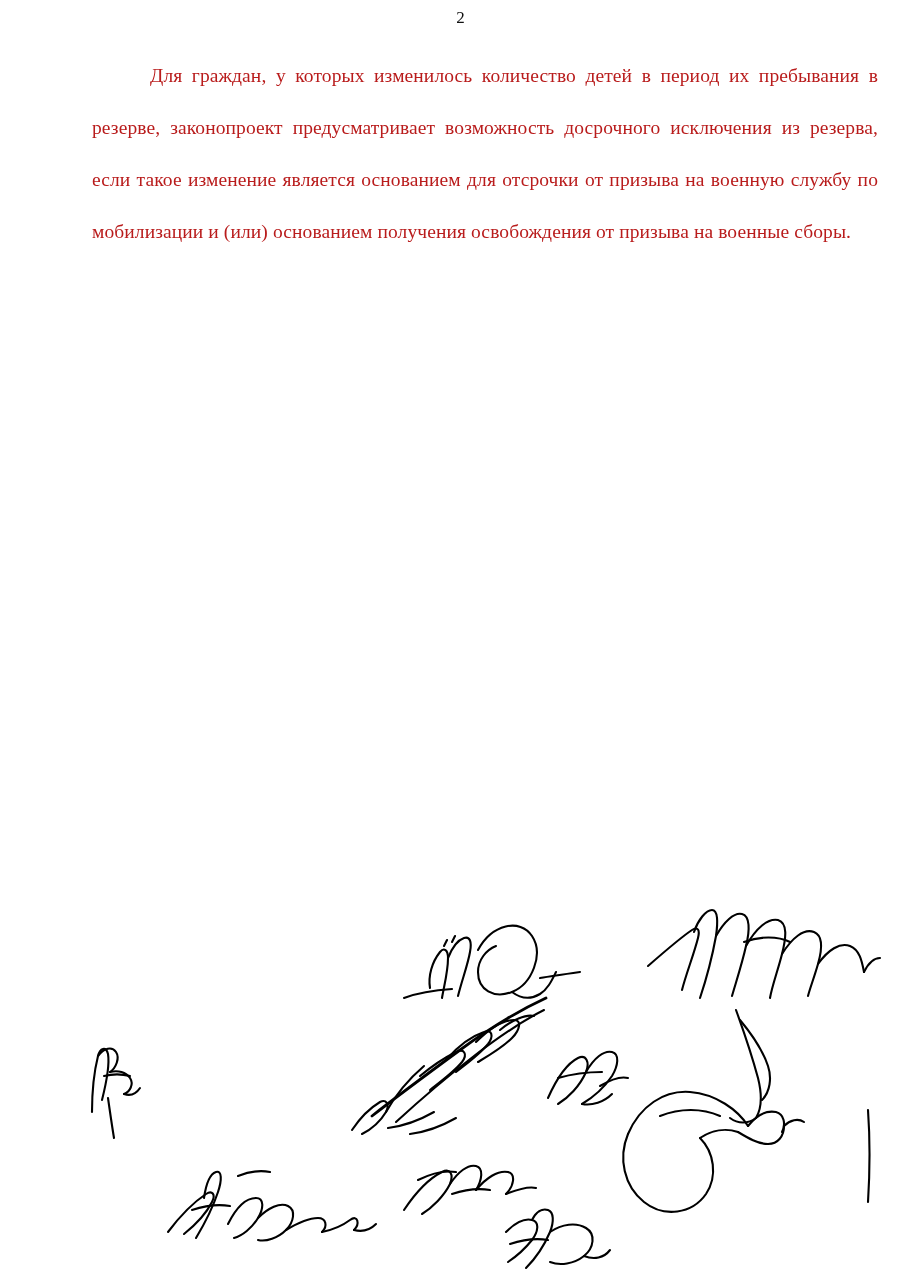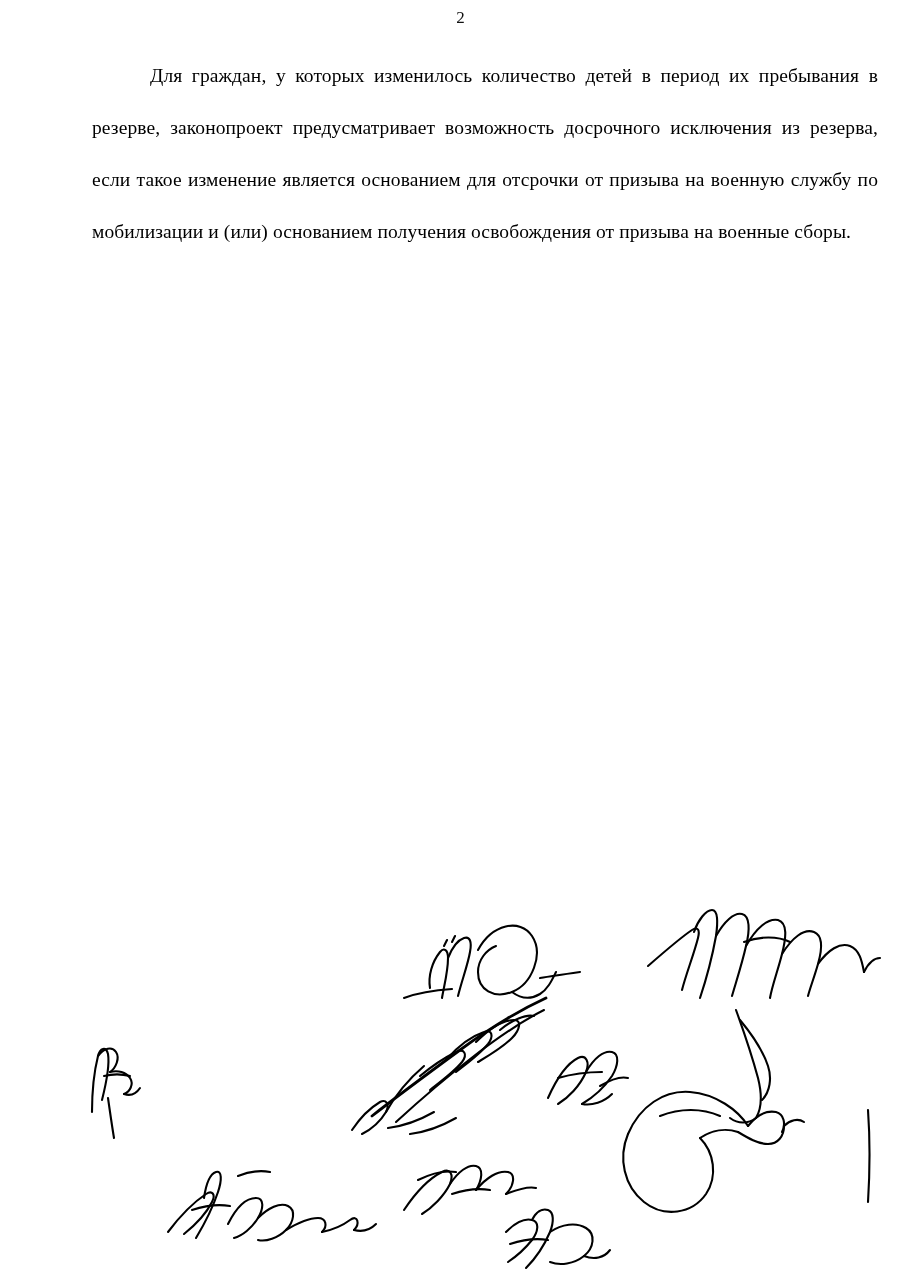--- a/index.html
+++ b/index.html
@@ -29,21 +29,21 @@
   .body-text {
     position: absolute;
     top: 50px;
     left: 92px;
     width: 786px;
     font-size: 19.5px;
     line-height: 52px;
     text-align: justify;
     text-justify: inter-word;
     text-indent: 58px;
-    color: #000000;
+    color: #b91c1c;
     letter-spacing: 0.1px;
   }
   .signature-area {
     position: absolute;
     left: 0;
     top: 880px;
     width: 921px;
     height: 400px;
   }
   .signature-area svg {

